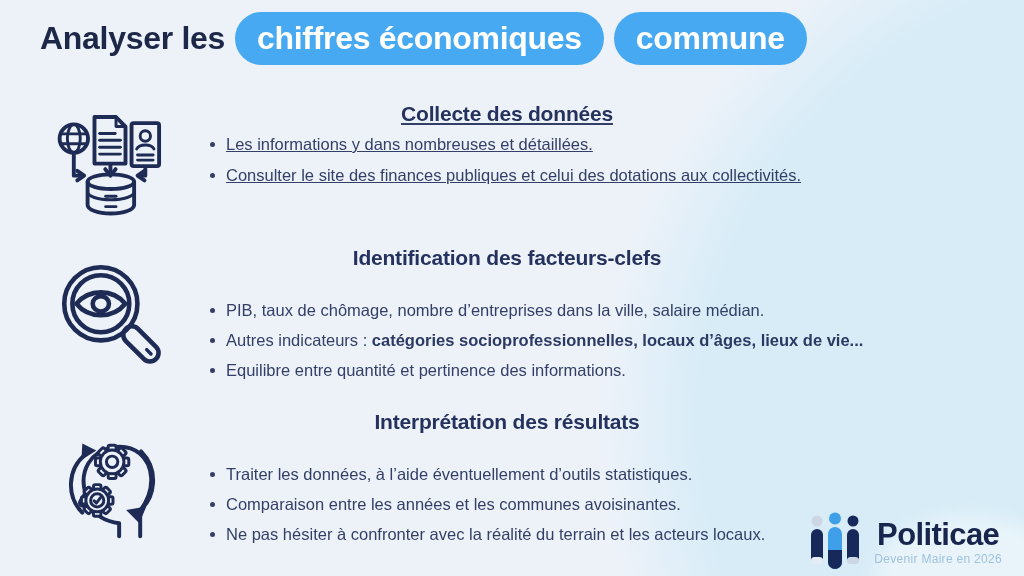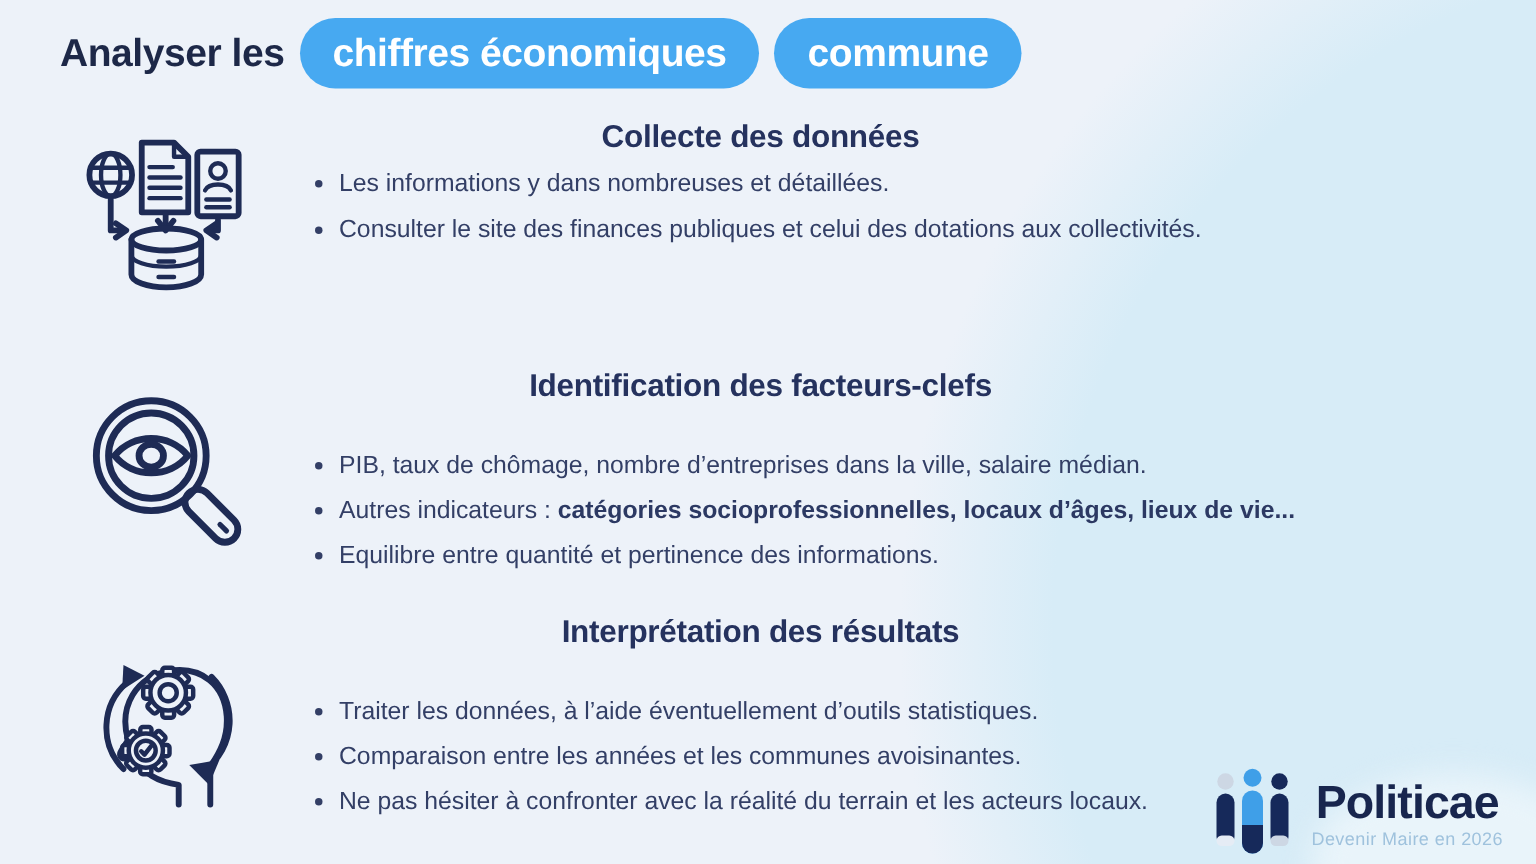--- a/index.html
+++ b/index.html
@@ -16,29 +16,29 @@
       #d7ecf7 0%, #d7ecf7 70%, rgba(215,236,247,0) 86%);
   }
   .bg-corner{
     position:absolute;right:-40px;bottom:-60px;width:190px;height:120px;
     background:#e9f4fa;border-radius:50%;filter:blur(10px);pointer-events:none;
   }
 
   
   .title-row{
     position:absolute;left:40px;top:12px;display:flex;align-items:center;gap:10px;
-    font-size:26px;font-weight:bold;color:#1d2848;letter-spacing:-0.3px;white-space:nowrap;
+    font-size:32px;font-weight:bold;color:#1d2848;letter-spacing:-0.3px;white-space:nowrap;
   }
   .pill{
     background:#47a9f1;color:#ffffff;border-radius:31px;padding:9px 22px;line-height:1.1;
   }
 
   
   .section{position:absolute;left:0;width:1024px;}
-  .sec1{top:74px;} .sec2{top:240px;} .sec3{top:404px;}
+  .sec1{top:96px;text-decoration:underline;} .sec2{top:240px;} .sec3{top:404px;}
   .icon-wrap{position:absolute;}
   .sec1 .icon-wrap{left:54px;top:9px;width:112px;height:118px;}
   .sec2 .icon-wrap{left:50px;top:15px;width:122px;height:122px;}
   .sec3 .icon-wrap{left:56px;top:16px;width:114px;height:124px;}
   .icon-wrap svg{width:100%;height:100%;display:block;}
 
   .content{margin-left:207px;width:712px;}
   .content h2{
     margin:5px 0 0 0;width:600px;text-align:center;
     font-size:21px;line-height:26px;font-weight:bold;color:#25325e;letter-spacing:-0.2px;

